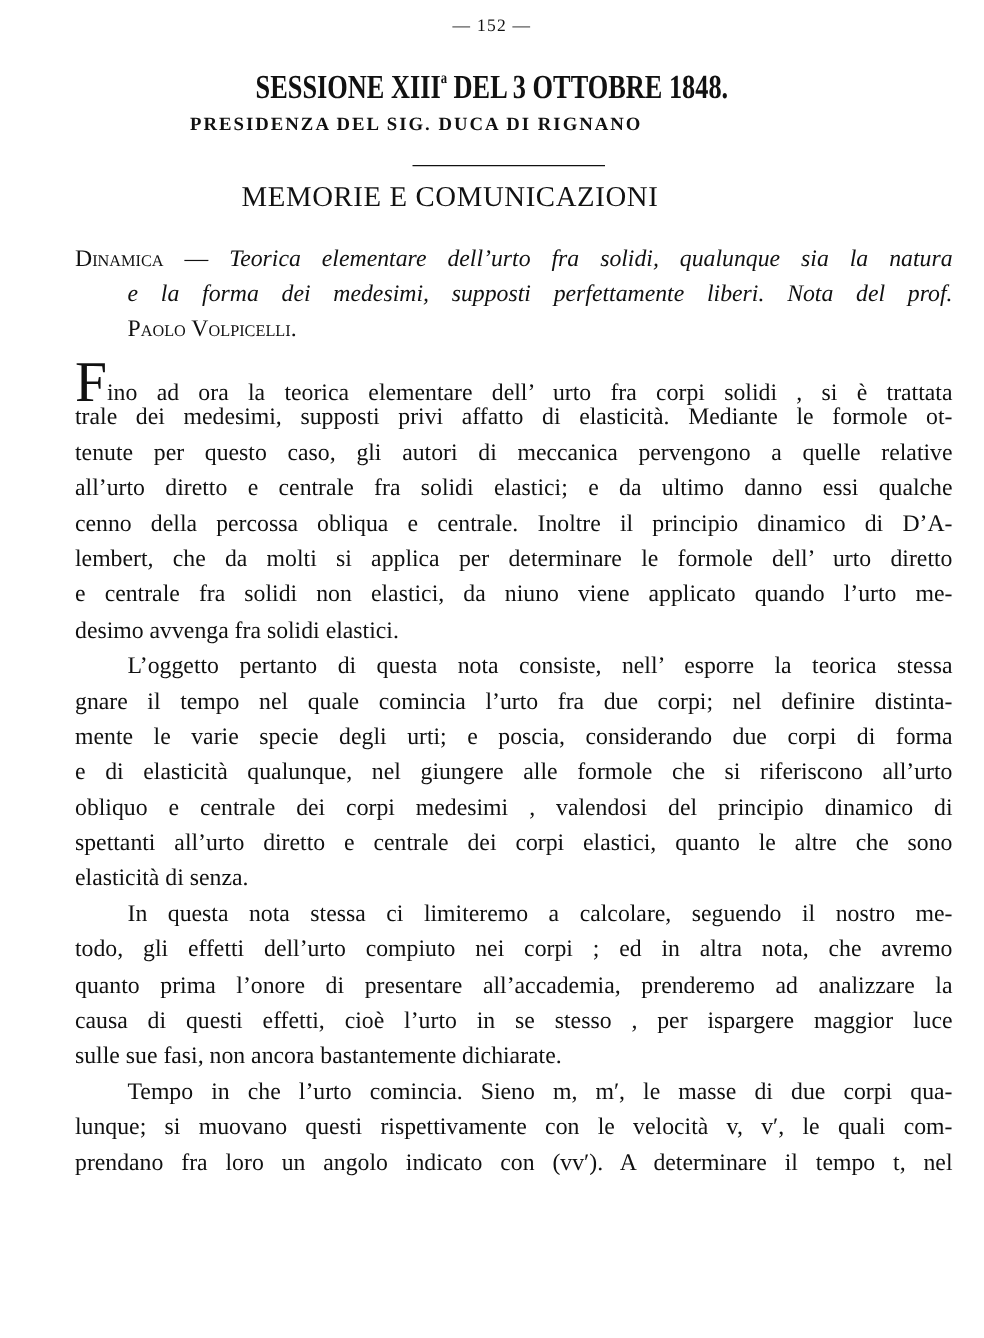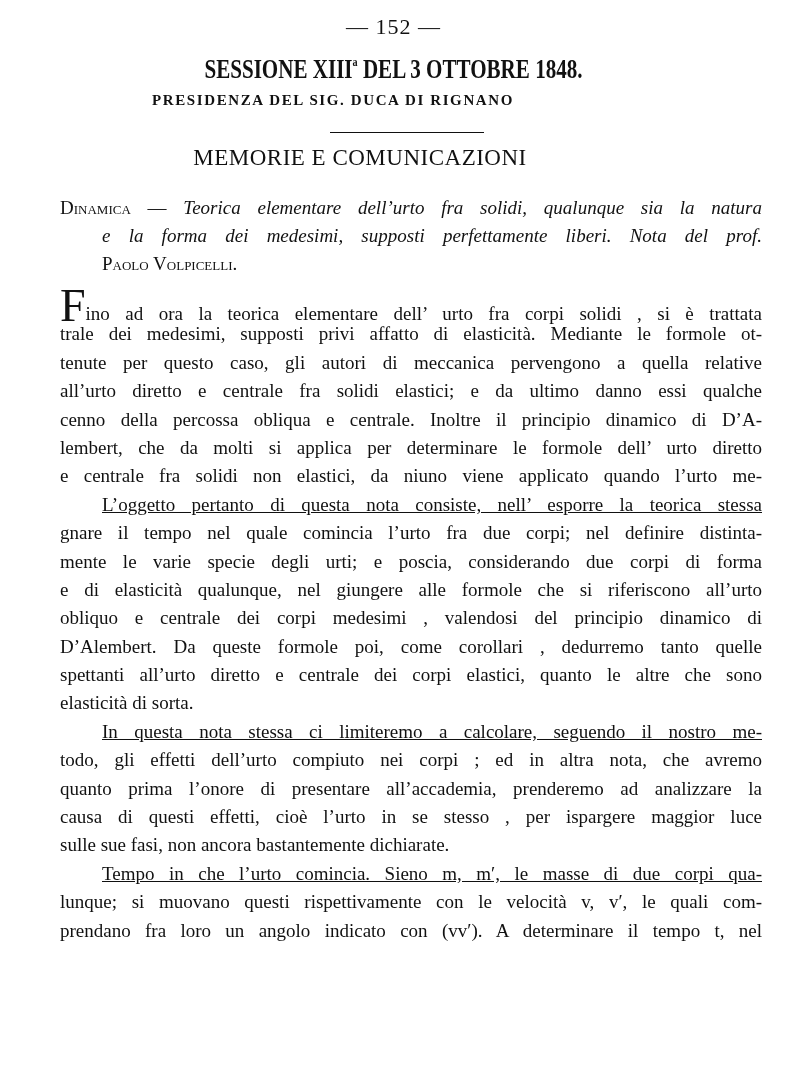--- a/index.html
+++ b/index.html
@@ -3,21 +3,21 @@
 <meta charset="utf-8">
 <style>
   html, body { margin: 0; padding: 0; background: #ffffff; }
   body {
     width: 787px; height: 1070px; position: relative; overflow: hidden;
     font-family: "Liberation Serif", "DejaVu Serif", serif;
     color: #111111;
   }
   .page-number {
     position: absolute; top: 14px; left: 0; width: 787px; text-align: center;
-    font-size: 22px; letter-spacing: 1px;
+    font-size: 14px; letter-spacing: 1px;
   }
   .session-title {
     position: absolute; top: 54px; left: 0; width: 787px; text-align: center;
     font-size: 27px; font-weight: bold; letter-spacing: 0px;
     transform: scaleX(0.78); transform-origin: center;
   }
   .session-title sup { font-size: 13px; vertical-align: 12px; }
   .presidency {
     position: absolute; top: 92px; left: 0; width: 666px; text-align: center;
     font-size: 15px; font-weight: bold; letter-spacing: 1.6px;
@@ -38,21 +38,21 @@
   .abstract .sc { font-variant: small-caps; }
   .abstract .it { }
   .abstract .line { white-space: nowrap; text-align: justify; text-align-last: justify; }
   .abstract .line.last { text-align-last: left; }
   .body-text {
     position: absolute; top: 292px; left: 60px; width: 702px;
     font-size: 19px; line-height: 28.4px;
   }
   .body-text .line { white-space: nowrap; text-align: justify; text-align-last: justify; display: block; height: 28.4px; }
   .body-text .line.last { text-align-last: left; }
-  .body-text .para-indent { padding-left: 42px; text-decoration: underline; }
+  .body-text .para-indent { padding-left: 42px; }
   .dropcap {
     font-size: 46px; line-height: 28px; font-weight: normal; vertical-align: -1px;
   }
   .it { font-style: italic; }
 </style>
 </head>
 <body>
 
 <div class="page-number">— 152 —</div>
 
@@ -67,35 +67,35 @@
 <div class="abstract">
   <div class="line"><span class="sc">Dinamica</span><span> — </span><span class="it">Teorica elementare dell’urto fra solidi, qualunque sia la natura</span></div>
   <div class="line indent"><span class="it">e la forma dei medesimi, supposti perfettamente liberi. Nota del prof.</span></div>
   <div class="line last indent"><span class="sc">Paolo Volpicelli.</span></div>
 </div>
 
 <div class="body-text">
   <div>
     <span class="line"><span class="dropcap">F</span><span>ino ad ora la teorica elementare dell’ urto fra corpi solidi , si è trattata</span></span>
     <span class="line">trale dei medesimi, supposti privi affatto di elasticità. Mediante le formole ot-</span>
-    <span class="line">tenute per questo caso, gli autori di meccanica pervengono a quella relative</span>
+    <span class="line">tenute per questo caso, gli autori di meccanica pervengono a quelle relative</span>
     <span class="line">all’urto diretto e centrale fra solidi elastici; e da ultimo danno essi qualche</span>
     <span class="line">cenno della percossa obliqua e centrale. Inoltre il principio dinamico di D’A-</span>
     <span class="line">lembert, che da molti si applica per determinare le formole dell’ urto diretto</span>
     <span class="line">e centrale fra solidi non elastici, da niuno viene applicato quando l’urto me-</span>
+    <span class="line last">desimo avvenga fra solidi elastici.</span>
   </div>
   <div>
     <span class="line para-indent">L’oggetto pertanto di questa nota consiste, nell’ esporre la teorica stessa</span>
     <span class="line">gnare il tempo nel quale comincia l’urto fra due corpi; nel definire distinta-</span>
     <span class="line">mente le varie specie degli urti; e poscia, considerando due corpi di forma</span>
     <span class="line">e di elasticità qualunque, nel giungere alle formole che si riferiscono all’urto</span>
     <span class="line">obliquo e centrale dei corpi medesimi , valendosi del principio dinamico di</span>
-    <span class="line">D’Alembert. Da queste formole poi, come corollari , dedurremo tanto quelle</span>
     <span class="line">spettanti all’urto diretto e centrale dei corpi elastici, quanto le altre che sono</span>
-    <span class="line last">elasticità di sorta.</span>
+    <span class="line last">elasticità di senza.</span>
   </div>
   <div>
     <span class="line para-indent">In questa nota stessa ci limiteremo a calcolare, seguendo il nostro me-</span>
     <span class="line">todo, gli effetti dell’urto compiuto nei corpi ; ed in altra nota, che avremo</span>
     <span class="line">quanto prima l’onore di presentare all’accademia, prenderemo ad analizzare la</span>
     <span class="line">causa di questi effetti, cioè l’urto in se stesso , per ispargere maggior luce</span>
     <span class="line last">sulle sue fasi, non ancora bastantemente dichiarate.</span>
   </div>
   <div>
     <span class="line para-indent">Tempo in che l’urto comincia. Sieno m, m′, le masse di due corpi qua-</span>

